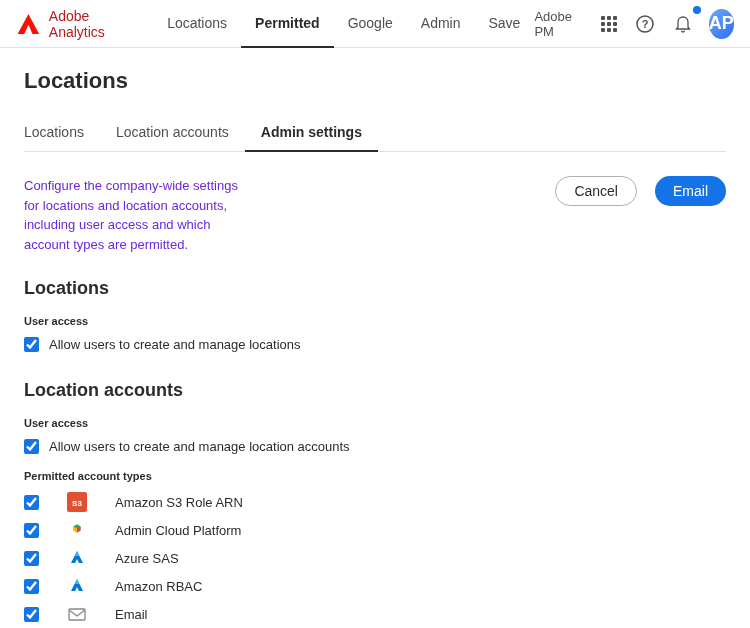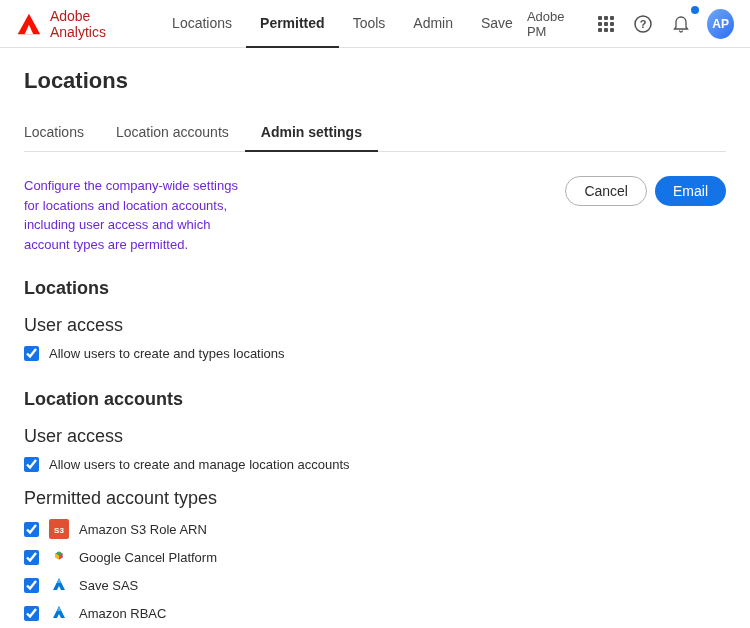--- a/index.html
+++ b/index.html
@@ -62,21 +62,21 @@
       width: 28px; height: 28px;
       display: flex; align-items: center; justify-content: center;
       cursor: pointer; border-radius: 50%; color: #505050;
       font-size: 16px; background: none; border: none;
     }
     .nav-avatar {
       width: 30px; height: 30px;
       border-radius: 50%;
       background: linear-gradient(135deg, #6fa8f5, #2d6df6);
       display: flex; align-items: center; justify-content: center;
-      color: white; font-size: 12px; font-weight: 600; cursor: pointer;
+      color: white; font-size: 18px; font-weight: 600; cursor: pointer;
     }
     .nav-grid-icon {
       display: grid; grid-template-columns: 1fr 1fr 1fr; gap: 2px;
       width: 16px; height: 16px;
     }
     .nav-grid-icon span {
       width: 4px; height: 4px; background: #505050; border-radius: 1px;
     }
     .notif-badge {
       position: relative; display: inline-block;
@@ -119,21 +119,21 @@
     }
     .settings-description {
       width: 230px;
       flex-shrink: 0;
       font-size: 13px;
       color: #6d28d9;
       line-height: 1.5;
     }
     .settings-actions {
       display: flex;
-      gap: 8px;
+      gap: 18px;
       margin-left: auto;
     }
     .btn {
       padding: 6px 18px;
       border-radius: 16px;
       font-size: 14px;
       cursor: pointer;
       border: none;
     }
     .btn-cancel {
@@ -150,22 +150,22 @@
     .settings-form {
       flex: 1;
     }
     .section-title {
       font-size: 18px;
       font-weight: 700;
       color: #2c2c2c;
       margin-bottom: 16px;
     }
     .subsection-title {
-      font-size: 18px;
-      font-weight: 400;
+      font-size: 11px;
+      font-weight: 700;
       color: #2c2c2c;
       margin-bottom: 10px;
     }
     .checkbox-row {
       display: flex;
       align-items: center;
       gap: 10px;
       margin-bottom: 10px;
       font-size: 13px;
       color: #2c2c2c;
@@ -174,21 +174,21 @@
       width: 15px; height: 15px;
       accent-color: #1473e6;
       cursor: pointer;
     }
     .section-block {
       margin-bottom: 28px;
     }
     .account-type-row {
       display: flex;
       align-items: center;
-      gap: 10px;
+      gap: 28px;
       margin-bottom: 8px;
       font-size: 13px;
       color: #2c2c2c;
     }
     .account-type-row input[type="checkbox"] {
       width: 15px; height: 15px;
       accent-color: #1473e6;
       cursor: pointer;
     }
     .account-icon {
@@ -214,21 +214,21 @@
     <svg class="adobe-logo" viewBox="0 0 30 28" xmlns="http://www.w3.org/2000/svg">
       <polygon points="15,2 28,26 2,26" fill="#fa0f00"></polygon>
       <polygon points="10,26 15,15 20,26" fill="#fff"></polygon>
     </svg>
     <span class="nav-app-name">Adobe Analytics</span>
   </div>
 
   <div class="nav-links">
     <a class="nav-link">Locations</a>
     <a class="nav-link active">Permitted</a>
-    <a class="nav-link">Tools</a>
+    <a class="nav-link">Google</a>
     <a class="nav-link">Admin</a>
     <a class="nav-link">Save</a>
   </div>
 
   <div class="nav-right">
     <span class="nav-user-name">Adobe PM</span>
     <button class="nav-icon-btn">
       <div class="nav-grid-icon">
         <span></span>
           <span></span>
@@ -277,21 +277,21 @@
     </div>
   </div>
 
   <div class="settings-form">
 
     <div class="section-block">
       <div class="section-title">Locations</div>
       <div class="subsection-title">User access</div>
       <div class="checkbox-row">
         <input type="checkbox" checked="" style="">
-        <span>Allow users to create and types locations</span>
+        <span>Allow users to create and manage locations</span>
       </div>
     </div>
 
     <div class="section-block">
       <div class="section-title">Location accounts</div>
       <div class="subsection-title">User access</div>
       <div class="checkbox-row">
         <input type="checkbox" checked="" style="">
         <span>Allow users to create and manage location accounts</span>
       </div>
@@ -313,32 +313,32 @@
         <div class="account-type-row">
           <input type="checkbox" checked="" style="">
           <div class="account-icon">
             <svg width="20" height="20" viewBox="0 0 20 20">
               <path d="M10 4.5l3.5 2v4l-3.5 2-3.5-2v-4z" fill="#4285f4"></path>
               <path d="M10 4.5l3.5 2-3.5 2-3.5-2z" fill="#34a853"></path>
               <path d="M6.5 6.5v4l3.5 2v-4z" fill="#fbbc04"></path>
               <path d="M13.5 6.5v4l-3.5 2v-4z" fill="#ea4335"></path>
             </svg>
           </div>
-          <span>Google Cancel Platform</span>
+          <span>Admin Cloud Platform</span>
         </div>
 
         <div class="account-type-row">
           <input type="checkbox" checked="" style="">
           <div class="account-icon">
             <svg width="20" height="20" viewBox="0 0 20 20">
               <path d="M10 3L4 15h4l2-4 2 4h4z" fill="#0078d4"></path>
               <path d="M8 8l2-5 2 5z" fill="#50b0f0"></path>
             </svg>
           </div>
-          <span>Save SAS</span>
+          <span>Azure SAS</span>
         </div>
 
         <div class="account-type-row">
           <input type="checkbox" checked="" style="">
           <div class="account-icon">
             <svg width="20" height="20" viewBox="0 0 20 20">
               <path d="M10 3L4 15h4l2-4 2 4h4z" fill="#0078d4"></path>
               <path d="M8 8l2-5 2 5z" fill="#50b0f0"></path>
             </svg>
           </div>

